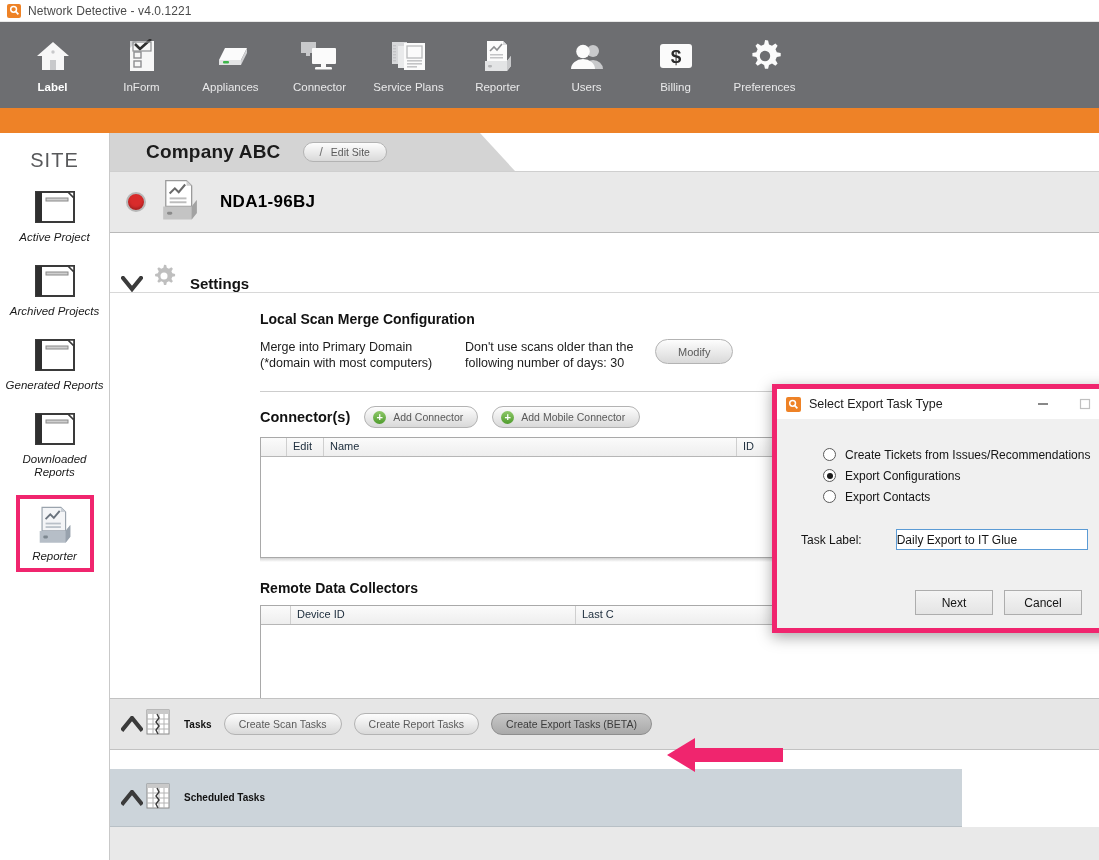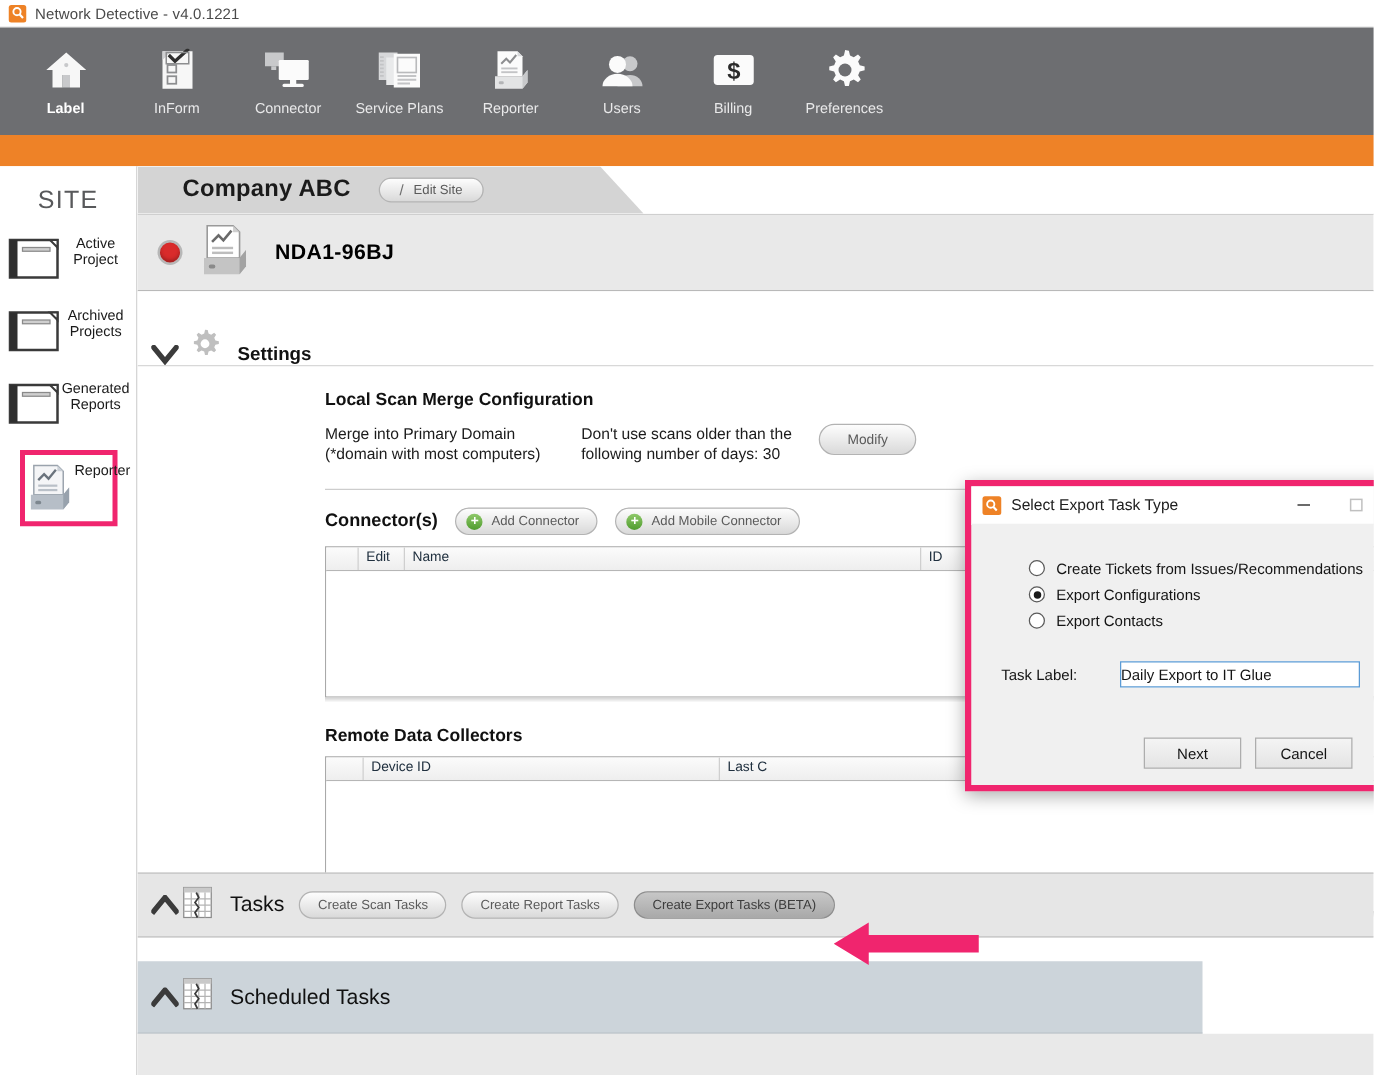--- a/index.html
+++ b/index.html
@@ -50,22 +50,22 @@
   
   #sidebar{
     position:absolute;left:0;top:133px;width:110px;height:727px;
     background:#ffffff;border-right:1px solid #c9c9c9;
     display:flex;flex-direction:column;align-items:center;
   }
   #sidebar .sb-title{
     font-size:20px;color:#58595b;letter-spacing:1px;margin-top:16px;margin-bottom:14px;
   }
   .sb-item{
-    width:100px;display:flex;flex-direction:row;
-    margin-bottom:16px;position:relative;
+    width:100px;display:flex;flex-direction:column;align-items:center;
+    margin-bottom:16px;position:relative;font-style:italic;
   }
   .sb-ico{height:42px;display:flex;align-items:center;justify-content:center;}
   .sb-lbl{font-size:11.5px;color:#1a1a1a;text-align:center;line-height:13px;margin-top:3px;}
   .sb-item.highlighted{
     border:4px solid #f0256e; padding:4px 0 5px 0; width:78px;
     margin-bottom:16px;
   }
   .sb-item.highlighted .sb-ico{height:44px;}
 
   
@@ -181,21 +181,21 @@
     display:flex;align-items:center;
   }
   #sched-bar{
     position:absolute;left:0;bottom:33px;width:852px;height:58px;
     background:#ccd4da;border-bottom:1px solid #b8c0c6;
     display:flex;align-items:center;
   }
   #bottom-strip{
     position:absolute;left:0;bottom:0;width:989px;height:33px;background:#e9e9e9;
   }
-  .bar-title{font-size:17px;font-weight:normal;color:#111;margin-left:14px;}
+  .bar-title{font-size:10px;font-weight:bold;color:#111;margin-left:14px;}
   #tasks-bar .pill{margin-left:12px;height:22px;padding:0 14px;border-radius:12px;font-size:10.5px;}
   #tasks-bar .pill.pressed{background:linear-gradient(#c7c7c7,#a9a9a9);border-color:#8e8e8e;color:#3c3c3c;}
 
   
   #pink-arrow{
     position:absolute;left:665px;top:735px;width:120px;height:40px;
     pointer-events:none;
   }
 
   
@@ -283,20 +283,31 @@
         <path d="M3 2 H10 L3 9 Z" fill="#d0d1d3"></path>
         <rect x="7" y="13" width="7" height="6" fill="none" stroke="#8d8e90" stroke-width="1.4"></rect>
         <rect x="7" y="22" width="7" height="6" fill="none" stroke="#8d8e90" stroke-width="1.4"></rect>
         <path d="M8 5 L13 10 L24 0" fill="none" stroke="#2f2f2f" stroke-width="2.6"></path>
         <rect x="6" y="3" width="18" height="9" fill="none" stroke="#8d8e90" stroke-width="1.2"></rect>
       </svg>
     </span>
     <span class="nav-lbl">InForm</span>
   </div>
 
+  <div class="nav-item">
+    <span class="nav-ico">
+      <svg width="40" height="28" viewBox="0 0 40 28">
+        <path d="M8 18 L14 6 H36 L30 18 Z" fill="#fbfbfb"></path>
+        <path d="M8 18 L30 18 L30 23 L8 23 Z" fill="#e3e4e5"></path>
+        <path d="M30 18 L36 6 L36 11 L30 23 Z" fill="#cfd0d2"></path>
+        <rect x="12" y="19" width="6" height="2.6" rx="1" fill="#3cb54a"></rect>
+      </svg>
+    </span>
+    <span class="nav-lbl">Appliances</span>
+  </div>
 
   <div class="nav-item">
     <span class="nav-ico">
       <svg width="40" height="32" viewBox="0 0 40 32">
         <rect x="1" y="2" width="15" height="11" fill="#c8c9cb"></rect>
         <rect x="6" y="13" width="4" height="3" fill="#c8c9cb"></rect>
         <rect x="12" y="8" width="24" height="16" rx="1" fill="#fbfbfb"></rect>
         <rect x="21" y="24" width="5" height="4" fill="#fbfbfb"></rect>
         <rect x="15" y="27" width="17" height="2.6" rx="1.2" fill="#fbfbfb"></rect>
       </svg>
@@ -414,20 +425,31 @@
       <svg width="44" height="36" viewBox="0 0 44 36">
         <path d="M3 3 H41 V33 H3 Z" fill="#ffffff" stroke="#3a3a3a" stroke-width="2"></path>
         <path d="M3 3 H9 V33 H3 Z" fill="#2f2f2f"></path>
         <path d="M41 3 L41 9 L35 3 Z" fill="#ffffff" stroke="#3a3a3a" stroke-width="1.6"></path>
         <rect x="13" y="9" width="22" height="3" fill="#cfcfcf" stroke="#8a8a8a" stroke-width="1"></rect>
       </svg>
     </span>
     <span class="sb-lbl">Generated Reports</span>
   </div>
 
+  <div class="sb-item">
+    <span class="sb-ico">
+      <svg width="44" height="36" viewBox="0 0 44 36">
+        <path d="M3 3 H41 V33 H3 Z" fill="#ffffff" stroke="#3a3a3a" stroke-width="2"></path>
+        <path d="M3 3 H9 V33 H3 Z" fill="#2f2f2f"></path>
+        <path d="M41 3 L41 9 L35 3 Z" fill="#ffffff" stroke="#3a3a3a" stroke-width="1.6"></path>
+        <rect x="13" y="9" width="22" height="3" fill="#cfcfcf" stroke="#8a8a8a" stroke-width="1"></rect>
+      </svg>
+    </span>
+    <span class="sb-lbl">Downloaded Reports</span>
+  </div>
 
   <div class="sb-item highlighted">
     <span class="sb-ico">
       <svg width="40" height="40" viewBox="0 0 34 34">
         <path d="M6 2 H22 L26 6 V22 H6 Z" fill="#f4f5f7" stroke="#9aa3ad" stroke-width="1"></path>
         <path d="M22 2 L26 6 H22 Z" fill="#c9cfd6"></path>
         <path d="M9 12 L13 8 L16 11 L21 5" fill="none" stroke="#6a737d" stroke-width="1.6"></path>
         <g fill="#b9c0c8">
           <rect x="9" y="15" width="13" height="1.5"></rect>
             <rect x="9" y="18" width="13" height="1.5"></rect>

